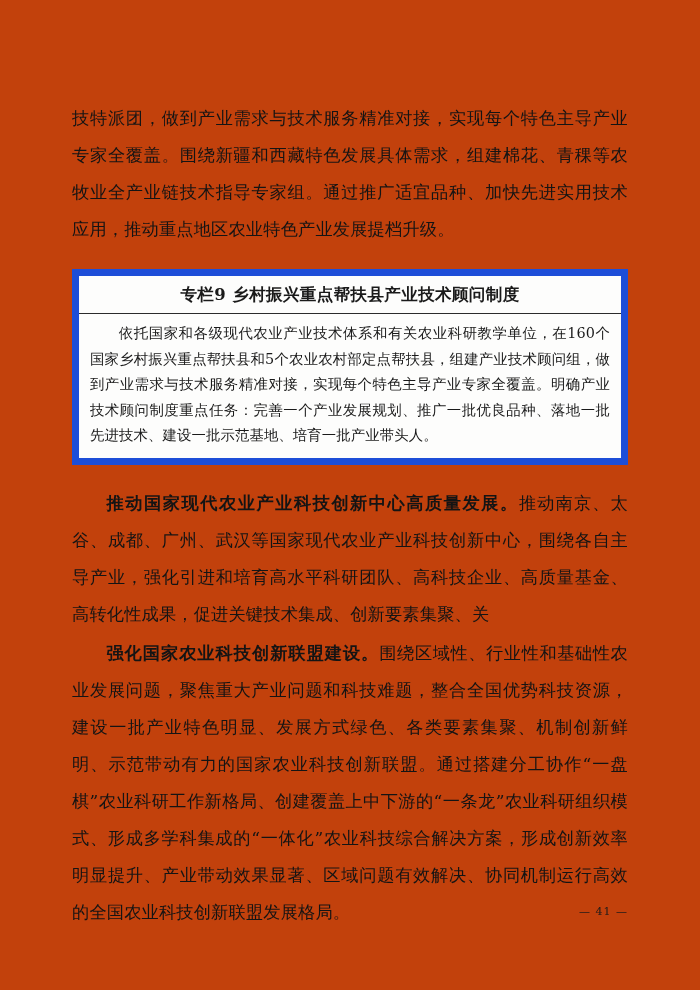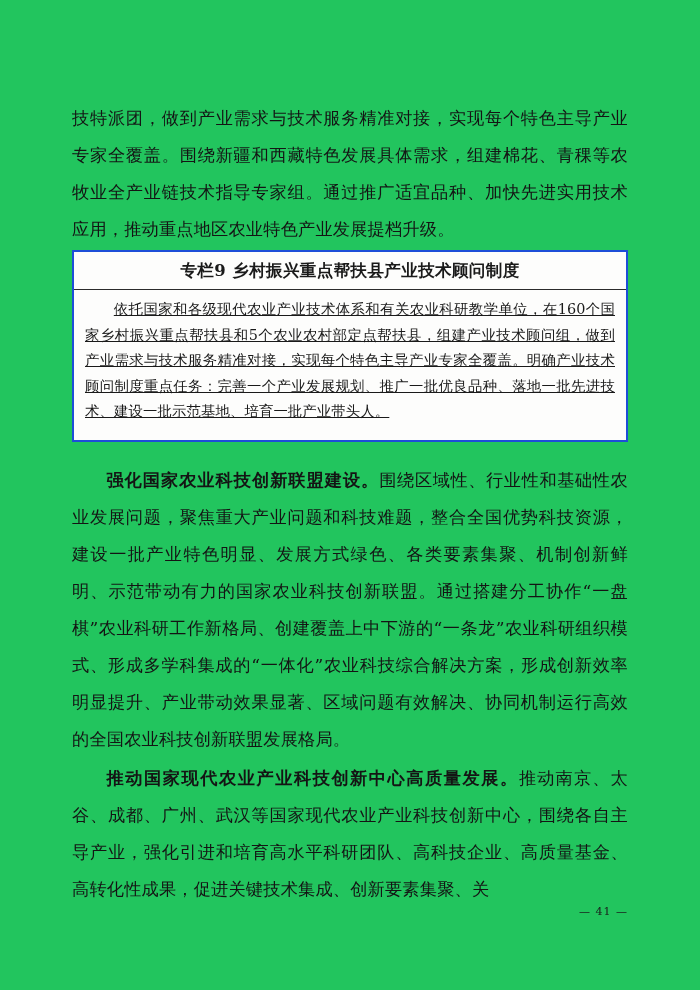--- a/index.html
+++ b/index.html
@@ -10,21 +10,21 @@
   body {
     width: 700px;
     height: 990px;
     font-family: "DejaVu Serif", "Liberation Serif", serif;
     color: #1a1a1a;
   }
   .page {
     position: relative;
     width: 700px;
     height: 990px;
-    background: #22c55e;
+    background: #c2410c;
     box-sizing: border-box;
     padding: 100px 72px 60px 72px;
     overflow: hidden;
   }
   .body-text {
     font-size: 17.2px;
     line-height: 37px;
     text-align: justify;
     text-justify: inter-ideograph;
     letter-spacing: 0.2px;
@@ -36,44 +36,43 @@
   }
   .para.indent {
     text-indent: 2em;
   }
   .lead {
     font-weight: bold;
     letter-spacing: 0.6px;
   }
   
   .feature-box {
-    margin: 2px 0 20px 0;
-    border: 2px solid #1d4ed8;
+    margin: 21px 0 20px 0;
+    border: 7px solid #1d4ed8;
     box-sizing: border-box;
     padding: 0;
     background: #fdfdfc;
   }
   .feature-title {
     text-align: center;
     font-weight: bold;
     font-size: 16.5px;
     line-height: 30px;
     padding: 4px 6px 3px 6px;
     border-bottom: 1px solid #2b2b2b;
     letter-spacing: 0.4px;
   }
   .feature-body {
     font-size: 14.4px;
     line-height: 25.5px;
     text-align: justify;
     text-justify: inter-ideograph;
-    padding: 7px 11px 15px 11px;
+    padding: 7px 11px 9px 11px;
     text-indent: 2em;
     letter-spacing: 0.1px;
-    text-decoration: underline;
   }
   .page-number {
     position: absolute;
     right: 72px;
     bottom: 72px;
     font-size: 11px;
     letter-spacing: 1px;
     color: #1a1a1a;
   }
 </style>
@@ -83,21 +82,21 @@
 <div class="page">
 
   <p class="body-text para">技特派团，做到产业需求与技术服务精准对接，实现每个特色主导产业专家全覆盖。围绕新疆和西藏特色发展具体需求，组建棉花、青稞等农牧业全产业链技术指导专家组。通过推广适宜品种、加快先进实用技术应用，推动重点地区农业特色产业发展提档升级。</p>
 
   <div class="feature-box">
     <div class="feature-title">专栏9 乡村振兴重点帮扶县产业技术顾问制度</div>
     <div class="feature-body">依托国家和各级现代农业产业技术体系和有关农业科研教学单位，在160个国家乡村振兴重点帮扶县和5个农业农村部定点帮扶县，组建产业技术顾问组，做到产业需求与技术服务精准对接，实现每个特色主导产业专家全覆盖。明确产业技术顾问制度重点任务：完善一个产业发展规划、推广一批优良品种、落地一批先进技术、建设一批示范基地、培育一批产业带头人。</div>
   </div>
 
   <p class="body-text para indent">
-    <span class="lead">强化国家农业科技创新联盟建设。</span><span>围绕区域性、行业性和基础性农业发展问题，聚焦重大产业问题和科技难题，整合全国优势科技资源，建设一批产业特色明显、发展方式绿色、各类要素集聚、机制创新鲜明、示范带动有力的国家农业科技创新联盟。通过搭建分工协作“一盘棋”农业科研工作新格局、创建覆盖上中下游的“一条龙”农业科研组织模式、形成多学科集成的“一体化”农业科技综合解决方案，形成创新效率明显提升、产业带动效果显著、区域问题有效解决、协同机制运行高效的全国农业科技创新联盟发展格局。</span>
+    <span class="lead">推动国家现代农业产业科技创新中心高质量发展。</span><span>推动南京、太谷、成都、广州、武汉等国家现代农业产业科技创新中心，围绕各自主导产业，强化引进和培育高水平科研团队、高科技企业、高质量基金、高转化性成果，促进关键技术集成、创新要素集聚、关</span>
   </p>
 
   <p class="body-text para indent">
-    <span class="lead">推动国家现代农业产业科技创新中心高质量发展。</span><span>推动南京、太谷、成都、广州、武汉等国家现代农业产业科技创新中心，围绕各自主导产业，强化引进和培育高水平科研团队、高科技企业、高质量基金、高转化性成果，促进关键技术集成、创新要素集聚、关</span>
+    <span class="lead">强化国家农业科技创新联盟建设。</span><span>围绕区域性、行业性和基础性农业发展问题，聚焦重大产业问题和科技难题，整合全国优势科技资源，建设一批产业特色明显、发展方式绿色、各类要素集聚、机制创新鲜明、示范带动有力的国家农业科技创新联盟。通过搭建分工协作“一盘棋”农业科研工作新格局、创建覆盖上中下游的“一条龙”农业科研组织模式、形成多学科集成的“一体化”农业科技综合解决方案，形成创新效率明显提升、产业带动效果显著、区域问题有效解决、协同机制运行高效的全国农业科技创新联盟发展格局。</span>
   </p>
 
   <div class="page-number">— 41 —</div>
 </div>
 
 </body></html>

